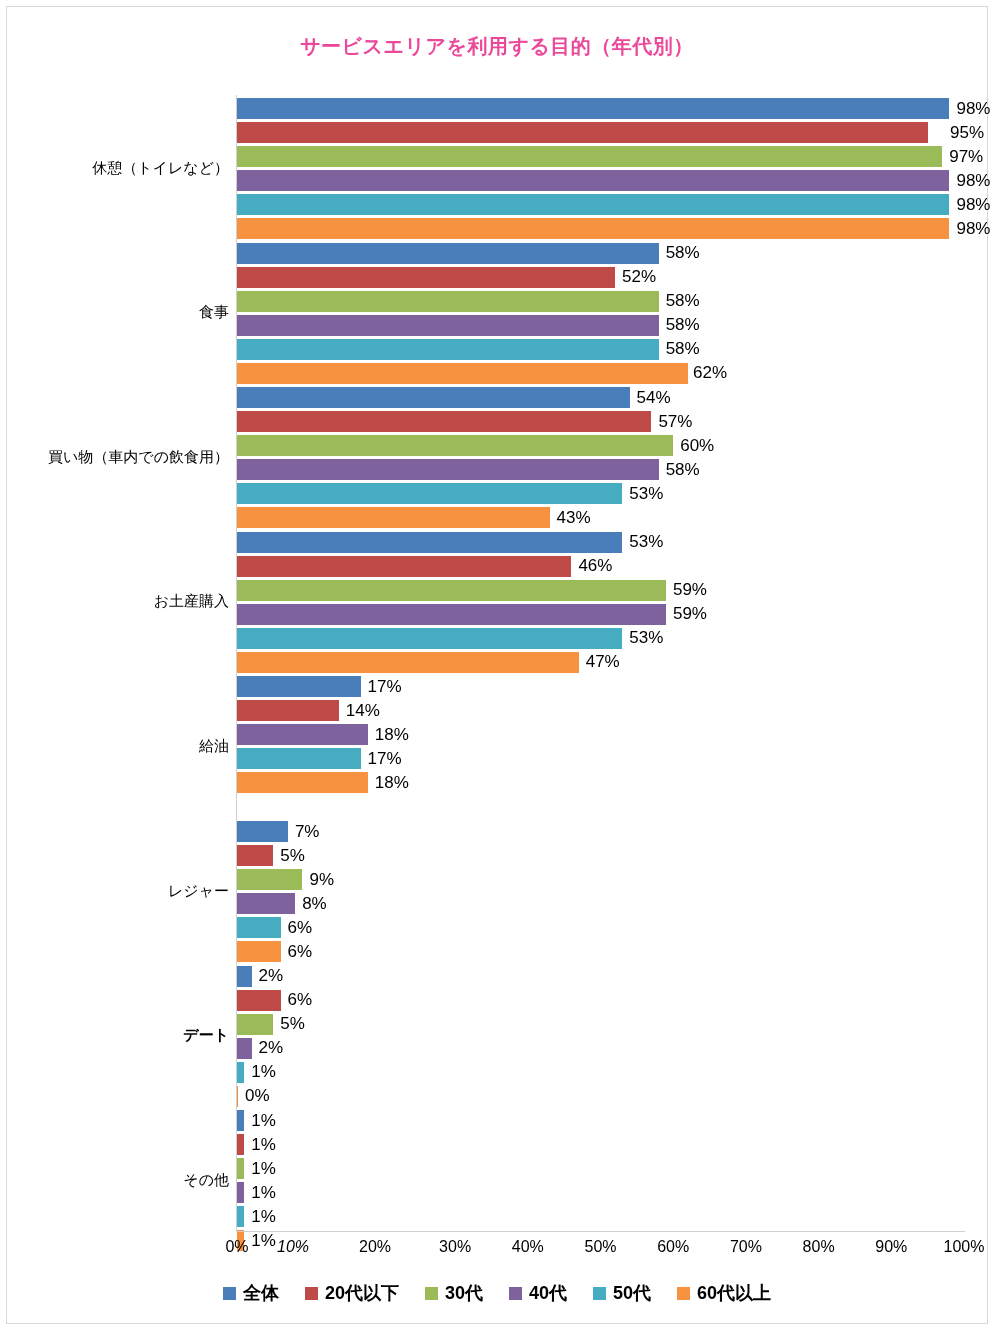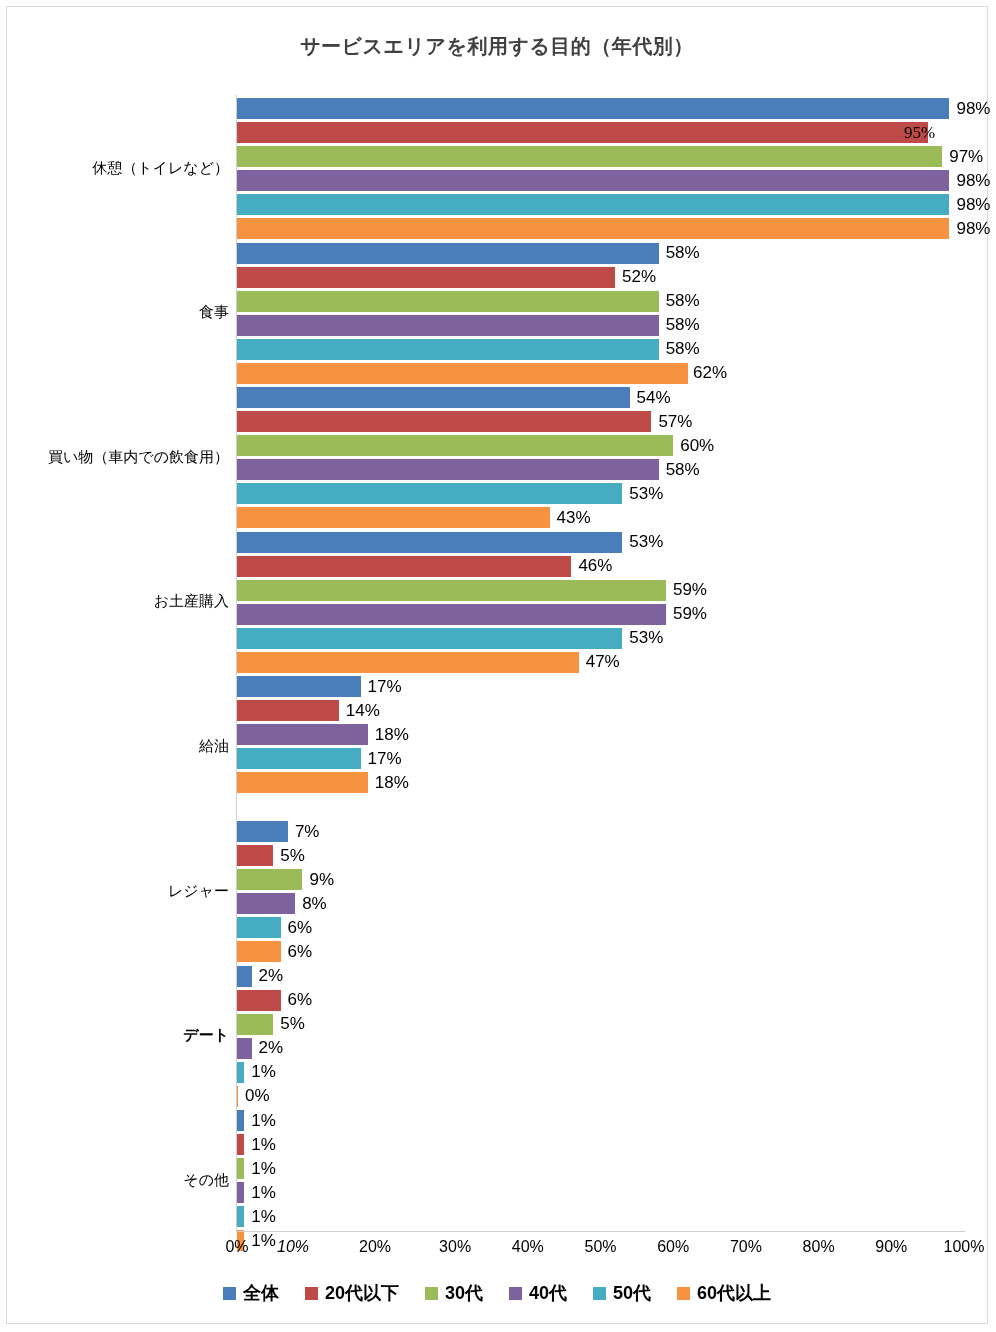--- a/index.html
+++ b/index.html
@@ -26,21 +26,21 @@
   }
   #chart-title {
     position: absolute;
     left: 0;
     top: 26px;
     width: 100%;
     text-align: center;
     font-size: 20px;
     font-weight: bold;
     letter-spacing: 0.5px;
-    color: #404040;
+    color: #ec4899;
   }
   
   #plot-area {
     position: absolute;
     left: 230px;      
     top: 88px;
     width: 727px;     
     height: 1136px;
   }
   #y-axis-line {
@@ -166,21 +166,21 @@
 
   <div id="plot-area">
     <div id="y-axis-line"></div>
   <div class="cat-group" style="top: 3px;">
         <div class="bar-row">
           <div class="bar" style="width: 712.46px; background: rgb(74, 126, 187);"></div>
           <span class="bar-label" style="left: 712.46px;">98%</span>
         </div>
         <div class="bar-row">
           <div class="bar" style="width: 690.65px; background: rgb(190, 75, 72);"></div>
-          <span class="bar-label" style="left: 660px; font-family: Liberation Serif, serif;">95%</span>
+          <span class="bar-label" style="left: 706px;">95%</span>
         </div>
         <div class="bar-row">
           <div class="bar" style="width: 705.19px; background: rgb(155, 187, 89);"></div>
           <span class="bar-label" style="left: 705.19px;">97%</span>
         </div>
         <div class="bar-row">
           <div class="bar" style="width: 712.46px; background: rgb(125, 98, 158);"></div>
           <span class="bar-label" style="left: 712.46px;">98%</span>
         </div>
         <div class="bar-row">

